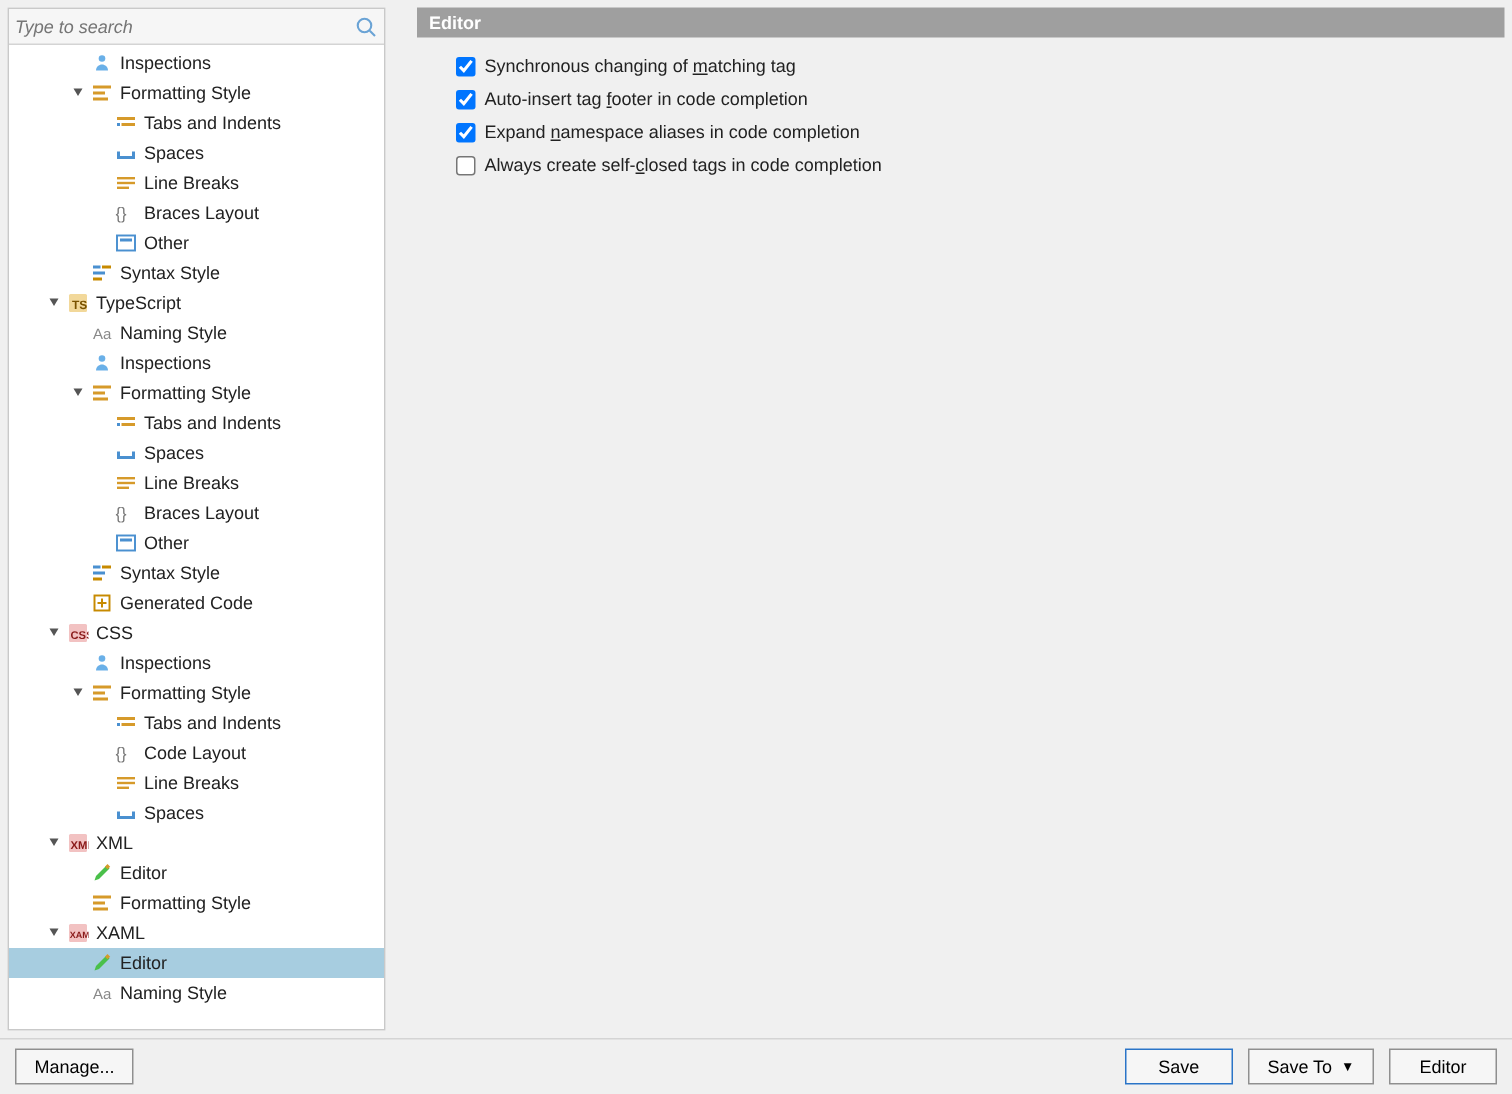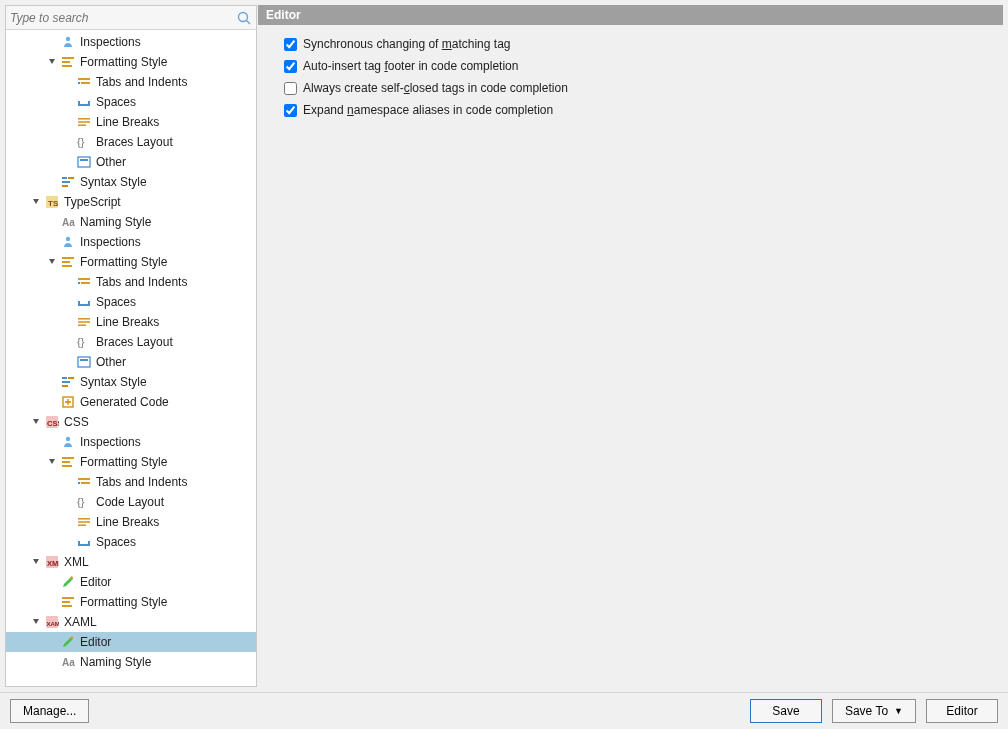--- a/index.html
+++ b/index.html
@@ -15,21 +15,21 @@
   .container {
     display: flex;
     flex-direction: column;
     height: 100%;
   }
   .top {
     display: flex;
     flex: 1;
     overflow: hidden;
     padding: 5px;
-    gap: 1px;
+    gap: 21px;
   }
   .sidebar {
     width: 252px;
     display: flex;
     flex-direction: column;
     border: 1px solid #c9c9c9;
     background: #fff;
   }
   .search-row {
     display: flex;
@@ -142,21 +142,21 @@
   .i-tabs { color:#c78a00; }
   .i-spaces { color:#4a90d0; }
   .i-lines { color:#c78a00; }
   .i-braces { color:#7a7a7a; }
   .i-other { color:#4a90d0; }
   .i-syntax { color:#4a90d0; }
   .i-ts { color:#4c1d95; }
   .i-css { color:#cc4040; }
   .i-xml { color:#cc4040; }
   .i-xaml { color:#cc4040; }
-  .i-aa { color:#888;font-weight:bold; }
+  .i-aa { color:#888; }
   .i-editor { color:#3ab03a; }
   .i-gen { color:#c78a00; }
 </style>
 </head>
 <body>
 
 <div class="container">
   <div class="top">
     <div class="sidebar">
       <div class="search-row">
@@ -545,26 +545,26 @@
       <div class="panel-body" id="cb-body">
           <div class="cb-row">
             <input type="checkbox" checked="" style="">
             <label><span>Synchronous changing of </span><span class="ul">m</span><span>atching tag</span></label>
           </div>
           <div class="cb-row">
             <input type="checkbox" checked="" style="">
             <label><span>Auto-insert tag </span><span class="ul">f</span><span>ooter in code completion</span></label>
           </div>
           <div class="cb-row">
+            <input type="checkbox" checked="" style="">
+            <label><span>Expand </span><span class="ul">n</span><span>amespace aliases in code completion</span></label>
+          </div>
+          <div class="cb-row">
             <input type="checkbox" style="">
             <label><span>Always create self-</span><span class="ul">c</span><span>losed tags in code completion</span></label>
-          </div>
-          <div class="cb-row">
-            <input type="checkbox" checked="" style="">
-            <label><span>Expand </span><span class="ul">n</span><span>amespace aliases in code completion</span></label>
           </div>
         </div>
     </div>
   </div>
   <div class="bottom">
     <button class="btn">Manage...</button>
     <div class="btn-group-right">
       <button class="btn primary">Save</button>
       <button class="btn">
         <span>Save To</span>

